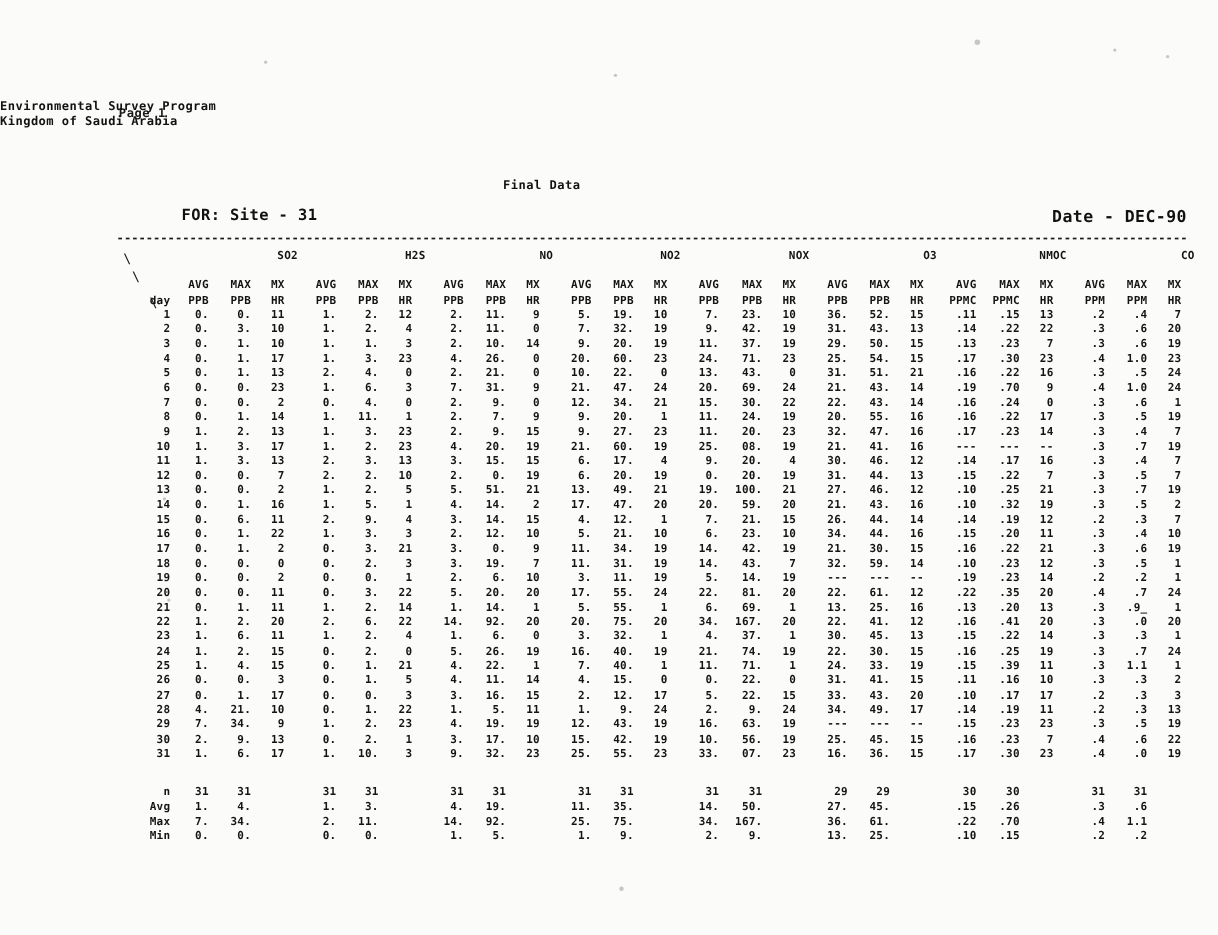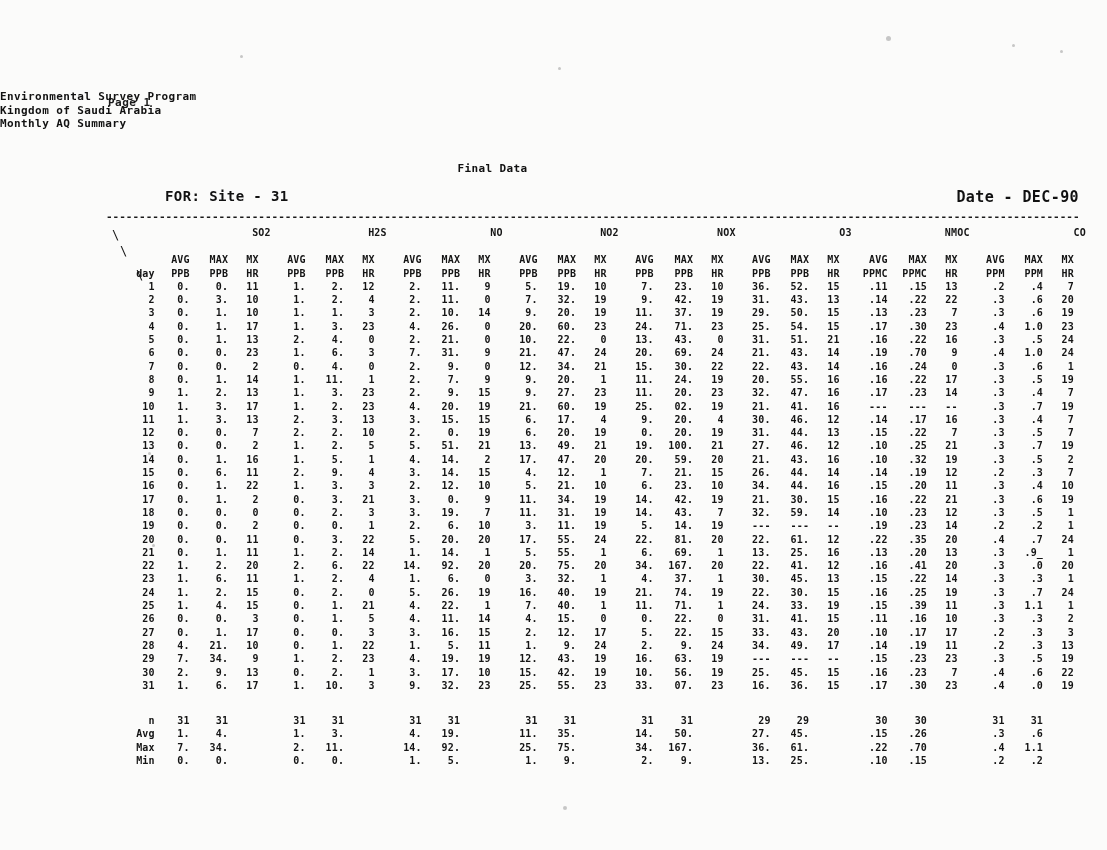--- a/index.html
+++ b/index.html
@@ -168,21 +168,20 @@
   <div class="speck" style="left:1060px;top:50px;width:3px;height:3px;"></div>
   <div class="speck" style="left:563px;top:806px;width:4px;height:4px;"></div>
   <div class="speck" style="left:152px;top:544px;width:3px;height:3px;"></div>
   <div class="speck" style="left:148px;top:452px;width:3px;height:3px;"></div>
 
   <div class="pagenum">Page   1</div>
 
   <div class="titleblock">
     <div>Environmental Survey Program</div>
     <div>Kingdom of Saudi Arabia</div>
-    <div>Monthly AQ Summary</div>
   </div>
 
   <div class="finaldata">Final Data</div>
 
   <div class="forline">FOR:  Site - 31</div>
   <div class="dateline">Date - DEC-90</div>
   <div class="rule">-----------------------------------------------------------------------------------------------------------------------------------------------------</div>
 
   <div class="slash1">\</div>
   <div class="slash2">\</div>
@@ -512,21 +511,21 @@
             <td class="c-avg">1.</td>
             <td class="c-max">2.</td>
             <td class="c-hr">23</td>
             <td class="c-avg">4.</td>
             <td class="c-max">20.</td>
             <td class="c-hr">19</td>
             <td class="c-avg">21.</td>
             <td class="c-max">60.</td>
             <td class="c-hr">19</td>
             <td class="c-avg">25.</td>
-            <td class="c-max">02.</td>
+            <td class="c-max">08.</td>
             <td class="c-hr">19</td>
             <td class="c-avg">21.</td>
             <td class="c-max">41.</td>
             <td class="c-hr">16</td>
             <td class="c-avg">---</td>
             <td class="c-max">---</td>
             <td class="c-hr">--</td>
             <td class="c-avg">.3</td>
             <td class="c-max">.7</td>
             <td class="c-hr">19</td>

